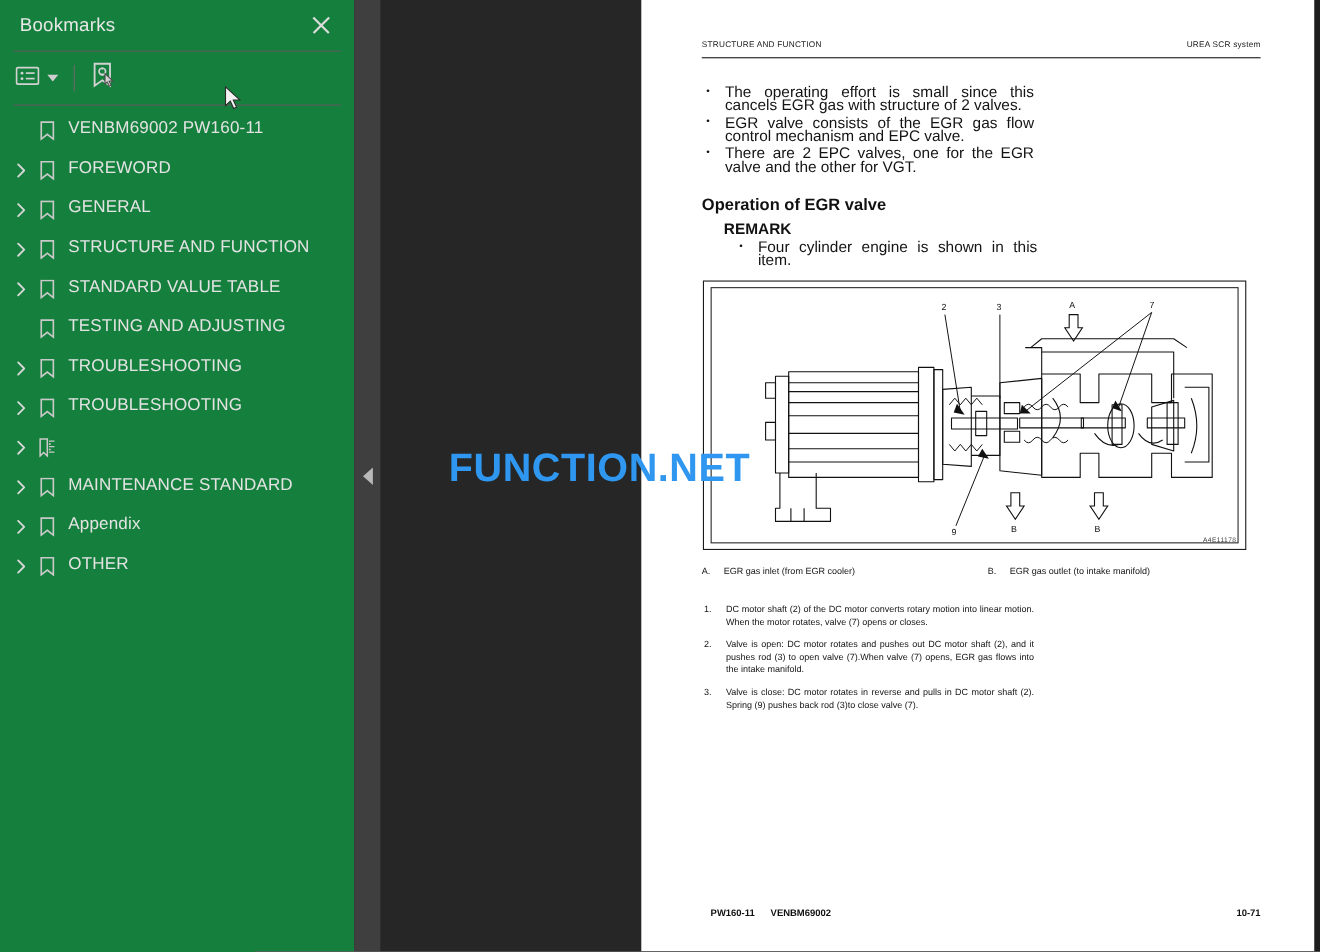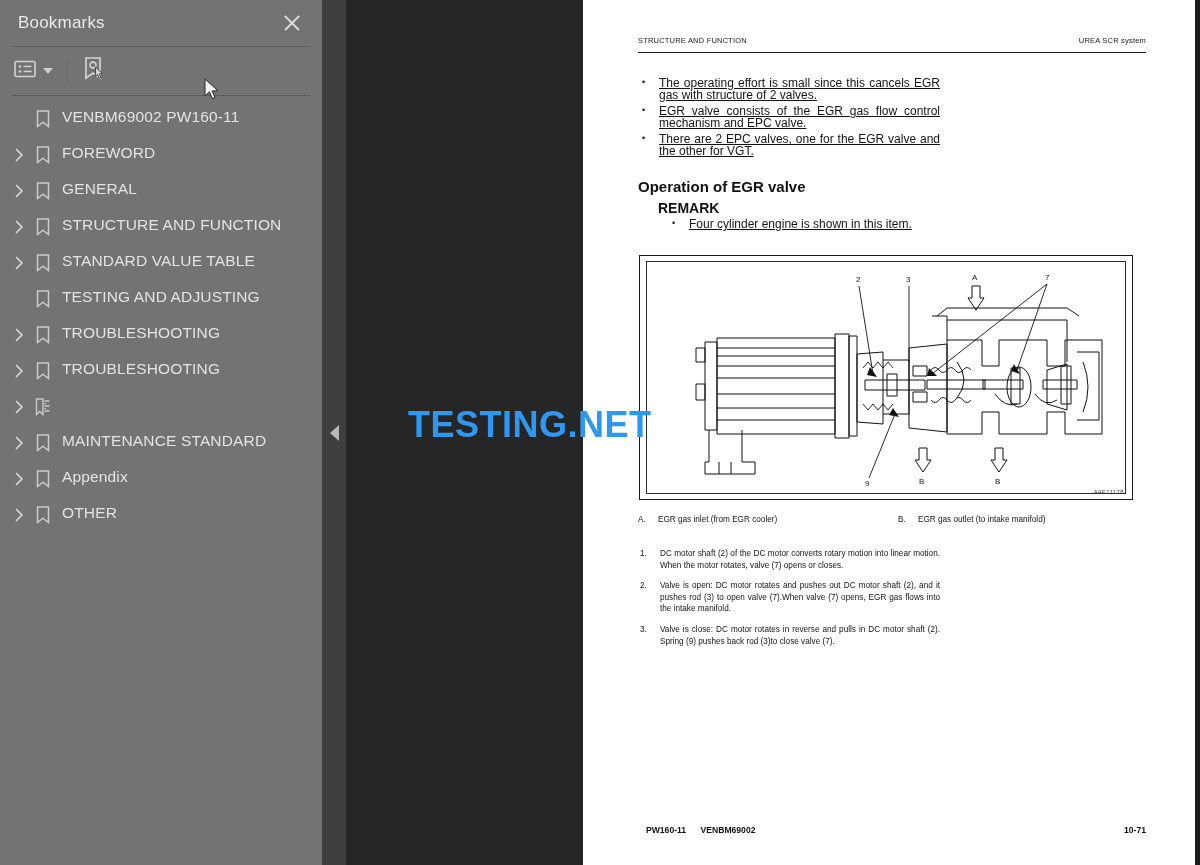--- a/index.html
+++ b/index.html
@@ -8,21 +8,21 @@
     overflow: hidden;
     background: #262626;
     font-family: "Liberation Sans", sans-serif;
   }
   #app { position: relative; width: 1200px; height: 865px; }
 
   
   #sidebar {
     position: absolute; left: 0; top: 0;
     width: 322px; height: 865px;
-    background: #737373;
+    background: #15803d;
   }
   .panel-header {
     position: relative;
     height: 46px;
     display: flex; align-items: center;
     padding: 0 14px 0 18px;
   }
   .panel-title {
     font-size: 17px; color: #e8e8e8;
     font-weight: 400; letter-spacing: .2px;
@@ -137,24 +137,23 @@
   .pg-head-rule {
     position: absolute; left: 55px; top: 52px;
     width: 508px; height: 1.4px; background: #1a1a1a;
   }
 
   .blk { position: absolute; color: #141414; }
 
   ul.bul { list-style: none; }
   .bul li {
     position: relative;
-    font-size: 12px; line-height: 11.6px;
+    font-size: 14px; line-height: 11.6px;
     padding-left: 21px; margin-bottom: 5px;
     text-align: justify;
-    text-decoration: underline;
   }
   .bul li::before {
     content: "\2022";
     position: absolute; left: 4px; top: -1px;
     font-size: 9px;
   }
 
   .h-sub {
     font-size: 15px; font-weight: bold; color: #111;
   }
@@ -577,15 +576,15 @@
           <span>PW160-11</span>
           <span>VENBM69002</span>
         </div>
         <div>10-71</div>
       </div>
 
     </div>
     <div class="edge-strip"></div>
   </div>
 
-  <div id="watermark">TESTING.NET</div>
+  <div id="watermark">FUNCTION.NET</div>
 
 </div>
 
 </body></html>

